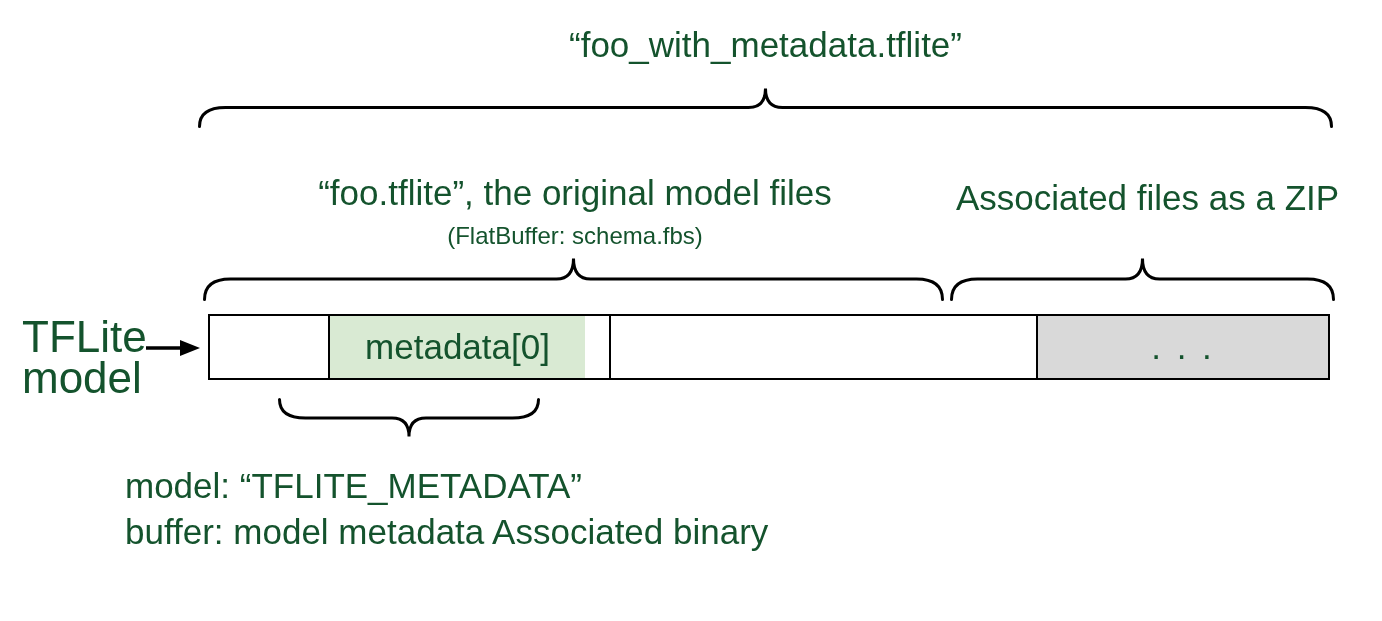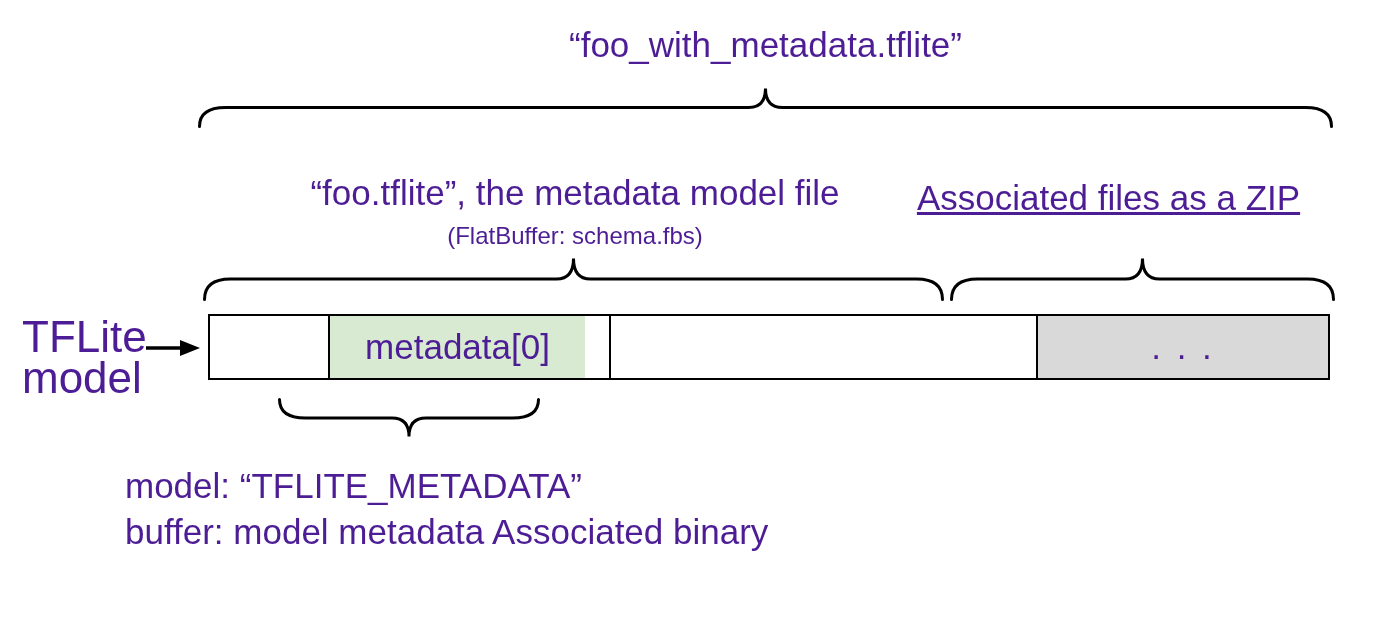--- a/index.html
+++ b/index.html
@@ -2,33 +2,33 @@
 <html><head>
 <meta charset="utf-8">
 <style>
   html,body { margin:0; padding:0; background:#ffffff; }
   .canvas {
     position: relative;
     width: 1382px;
     height: 621px;
     background: #ffffff;
     font-family: "Liberation Sans", sans-serif;
-    color: #4c1d95;
+    color: #14532d;
     overflow: hidden;
   }
   .abs { position: absolute; }
   .txt-main { font-size: 35px; line-height: 42px; white-space: nowrap; }
   .txt-sub  { font-size: 24px; line-height: 34px; white-space: nowrap; }
   .center { text-align: center; }
 
   .title      { left:198px; top:24px;  width:1135px; }
   .brace-full { left:198px; top:87px;  }
   .model-label    { left:203px; top:172px; width:744px; }
   .model-sublabel { left:203px; top:219px; width:744px; }
-  .zip-label  { left:876px; top:177px; width:465px;text-decoration:underline; }
+  .zip-label  { left:915px; top:177px; width:465px; }
   .brace-model { left:203px; top:257px; }
   .brace-zip   { left:950px; top:257px; }
 
   .side-label { left:22px; top:316px; font-size:44px; line-height:41px; }
   .arrow      { left:146px; top:338px; }
 
   .bar {
     left:208px; top:314px; width:1122px; height:66px;
     border:2px solid #000; box-sizing:border-box;
     display:flex; align-items:stretch;
@@ -56,21 +56,21 @@
 <body>
 
 <div class="canvas">
 
   <div class="abs txt-main center title">“foo_with_metadata.tflite”</div>
 
   <svg class="abs brace-full" width="1135" height="41">
       <path d="M 1.5,39.5 Q 1.5,20.5 27.5,20.5 L 550.5,20.5 Q 567.5,20.5 567.5,1.5 Q 567.5,20.5 584.5,20.5 L 1107.5,20.5 Q 1133.5,20.5 1133.5,39.5" fill="none" stroke="#000000" stroke-width="3" stroke-linecap="round"></path>
     </svg>
 
-  <div class="abs txt-main center model-label">“foo.tflite”, the metadata model file</div>
+  <div class="abs txt-main center model-label">“foo.tflite”, the original model files</div>
   <div class="abs txt-sub center model-sublabel">(FlatBuffer: schema.fbs)</div>
   <div class="abs txt-main center zip-label">Associated files as a ZIP</div>
 
   <svg class="abs brace-model" width="741" height="44">
       <path d="M 1.5,42.5 Q 1.5,22 27.5,22 L 353.5,22 Q 370.5,22 370.5,1.5 Q 370.5,22 387.5,22 L 713.5,22 Q 739.5,22 739.5,42.5" fill="none" stroke="#000000" stroke-width="3" stroke-linecap="round"></path>
     </svg>
   <svg class="abs brace-zip" width="385" height="44">
       <path d="M 1.5,42.5 Q 1.5,22 27.5,22 L 175.5,22 Q 192.5,22 192.5,1.5 Q 192.5,22 209.5,22 L 357.5,22 Q 383.5,22 383.5,42.5" fill="none" stroke="#000000" stroke-width="3" stroke-linecap="round"></path>
     </svg>
 

